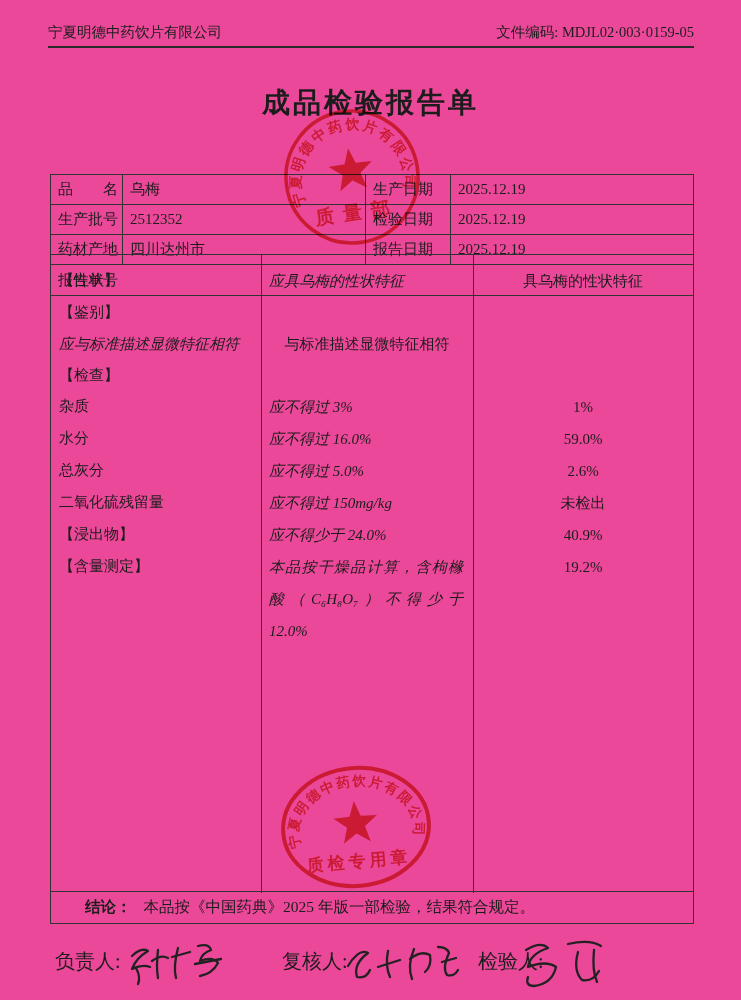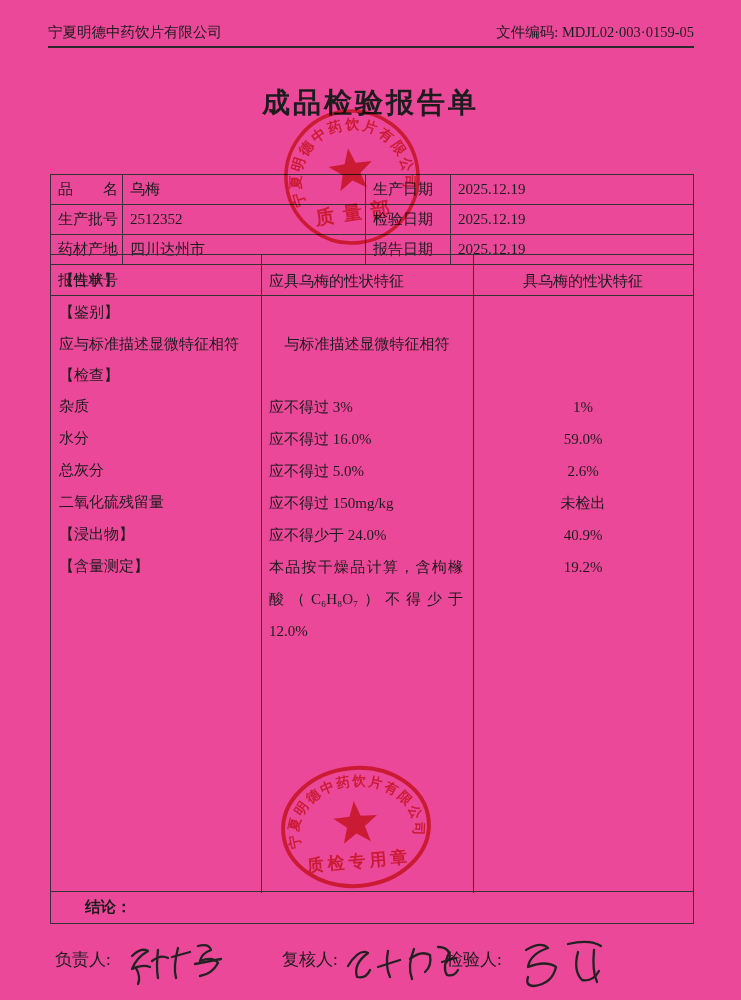--- a/index.html
+++ b/index.html
@@ -40,30 +40,30 @@
     display:flex; flex-direction:column; font-size:15px;
   }
   .vline { position:absolute; top:0; width:1px; height:638px; background:#333; }
   .vline.v1 { left:210px; } .vline.v2 { left:422px; }
   .thead { display:grid; grid-template-columns:210px 212px 1fr; height:45px; align-items:center; }
   .thead span { text-decoration:underline; text-underline-offset:4px; }
   .th1 { padding-left:8px; } .th2,.th3 { text-align:center; }
   .tbody { flex:1; padding-top:10px; overflow:hidden; }
   .trow { display:grid; grid-template-columns:210px 212px 1fr; }
   .trow > div { min-height:31px; line-height:31px; padding:0 8px 0 8px; }
-  .trow .c2 { line-height:32px; text-align:justify; padding-right:10px; }
+  .trow .c2 { line-height:32px; text-align:justify; padding-right:10px;font-style:italic; }
   .trow .c3 { line-height:32px;text-align:center; }
   
   .concl {
     height:32px; border-top:1px solid #333; display:flex; align-items:center;
     padding-left:34px; font-size:15.5px;
   }
   .concl b { font-weight:bold; margin-right:12px; }
   
-  .sigrow { position:absolute; left:50px; top:934px; width:660px; height:60px; font-size:17px; }
+  .sigrow { position:absolute; left:50px; top:934px; width:660px; height:60px; font-size:20px; }
   .siglabel { position:absolute; top:14px; }
   .sig-svg { position:absolute; }
   .sig-svg path { fill:none; stroke:#222; stroke-width:2.3; stroke-linecap:round; stroke-linejoin:round; }
   
   .stamp { position:absolute; opacity:0.87; mix-blend-mode:multiply; pointer-events:none; }
   .stamp1 { left:276px; top:102px; width:152px; height:150px; transform:rotate(-8deg); }
   .stamp2 { left:276px; top:760px; width:160px; height:134px; transform:rotate(-5deg); }
   .stamp text { font-family:"Liberation Serif","DejaVu Serif",serif; font-weight:bold; }
 </style>
 </head>
@@ -163,20 +163,21 @@
       </div>
       <div class="trow">
         <div class="c1">【含量测定】</div>
         <div class="c2">本品按干燥品计算，含枸橼酸（C₆H₈O₇）不得少于 12.0%</div>
         <div class="c3">19.2%</div>
       </div>
     </div>
 
     <div class="concl">
       <b>结论：</b>
+      <span>本品按《中国药典》2025 年版一部检验，结果符合规定。</span>
     </div>
   </div>
 
   <div class="sigrow">
     <span class="siglabel" style="left:5px">负责人:</span>
     <svg class="sig-svg" style="left:72px; top:0" width="120" height="58" viewBox="0 0 120 58">
       <path d="M10,22 q9,-9 16,-5 q-12,7 -16,18 q11,-5 18,-2"></path>
       <path d="M14,34 q5,9 2,16"></path>
       <path d="M36,16 q-2,17 0,28"></path>
       <path d="M30,27 q9,-7 16,-3"></path>
@@ -190,21 +191,21 @@
     <svg class="sig-svg" style="left:288px; top:0" width="130" height="58" viewBox="0 0 130 58">
       <path d="M10,32 q11,-18 20,-13 q-15,11 -11,24 q9,2 13,-7"></path>
       <path d="M40,33 l22,-7"></path>
       <path d="M50,17 q-3,15 2,26"></path>
       <path d="M76,15 q-7,17 -2,30"></path>
       <path d="M72,25 q11,-9 20,-4 q2,11 -5,17"></path>
       <path d="M100,13 q9,0 11,6 q-7,15 -2,22 q7,2 11,-5"></path>
       <path d="M104,28 l14,-4"></path>
     </svg>
 
-    <span class="siglabel" style="left:396px">检验人:</span>
+    <span class="siglabel" style="left:428px">检验人:</span>
     <svg class="sig-svg" style="left:466px; top:-2" width="110" height="60" viewBox="0 0 110 60">
       <path d="M10,18 q15,-9 22,-2 q-18,6 -20,19 q18,-7 28,0 q-4,17 -22,19 q-9,0 -6,-9"></path>
       <path d="M52,12 q22,-5 33,2"></path>
       <path d="M62,20 q-5,19 4,28 q11,2 17,-9"></path>
       <path d="M78,18 q-2,21 3,32"></path>
     </svg>
   </div>
 
   <svg class="stamp stamp1" viewBox="-76 -75 152 150">
     <circle cx="0" cy="0" r="66" fill="none" stroke="#d7453e" stroke-width="3.6"></circle>

